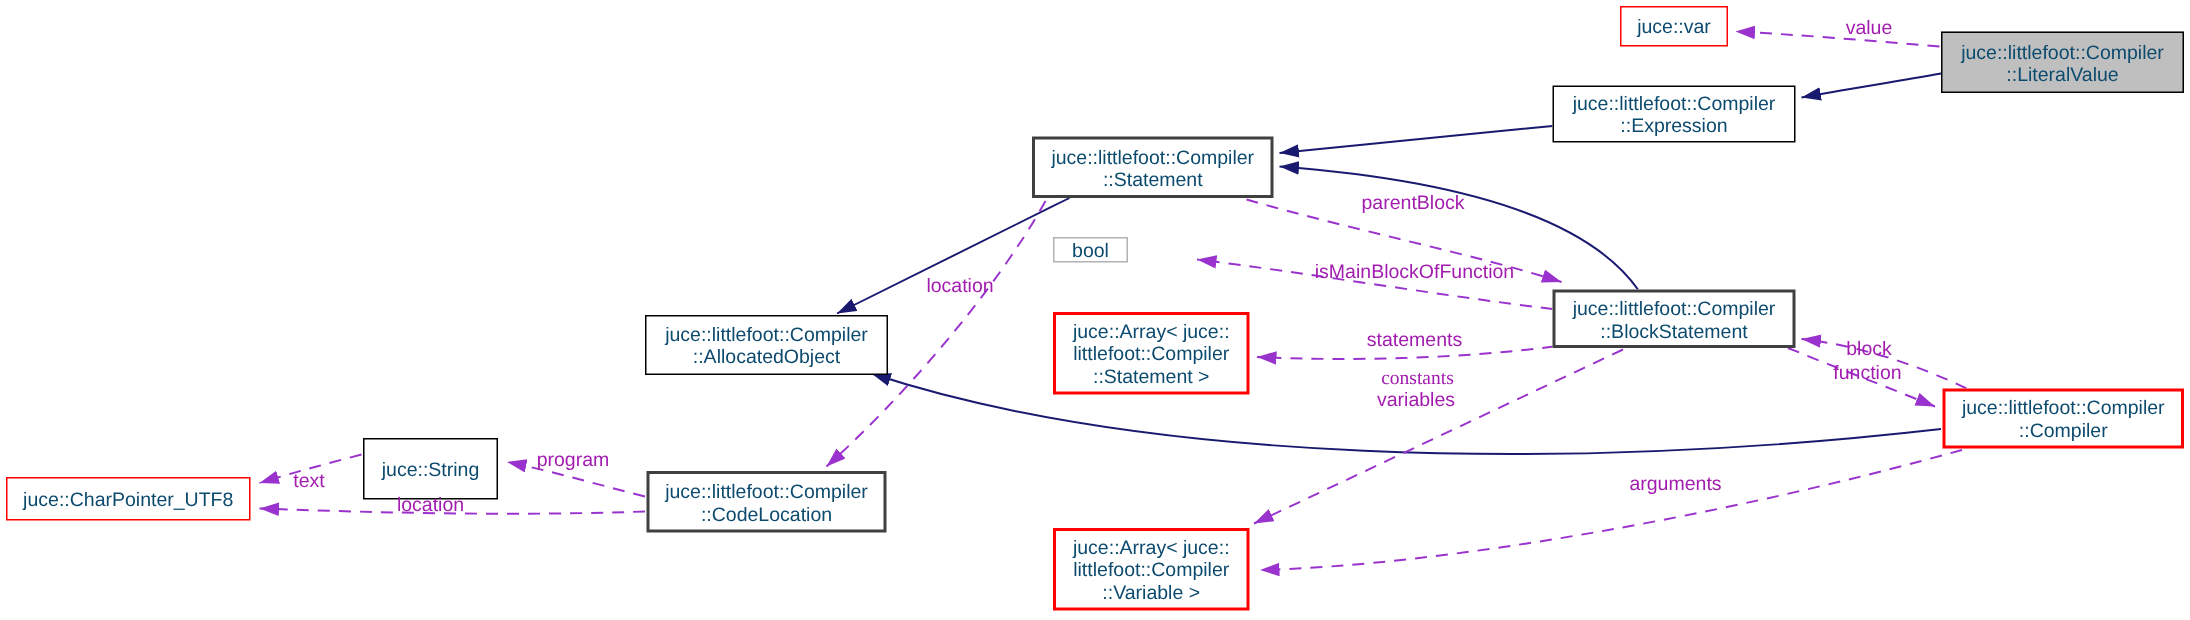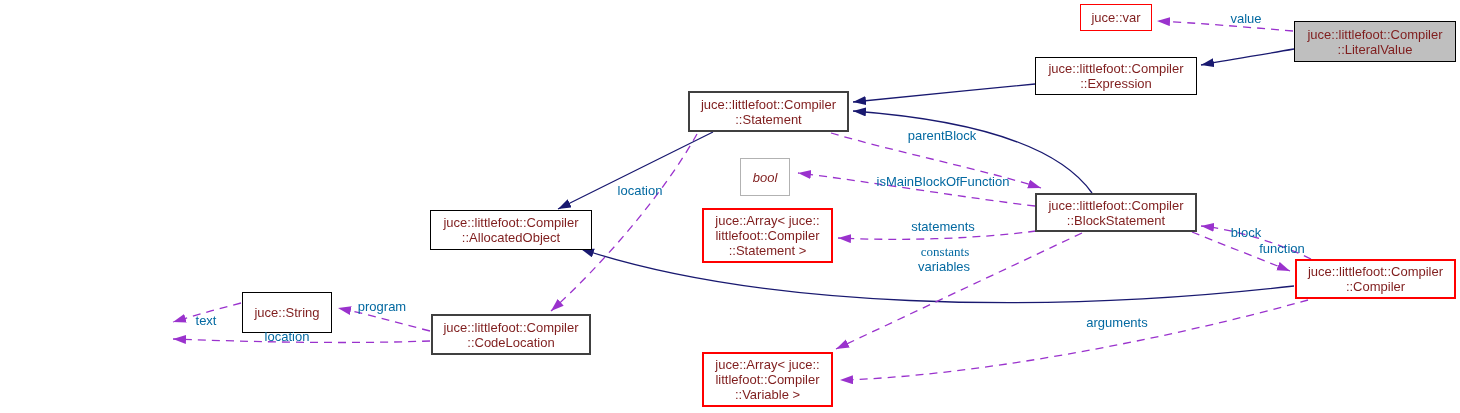--- a/index.html
+++ b/index.html
@@ -13,33 +13,33 @@
   .edges{position:absolute;left:0;top:0;width:1460px;height:413px;}
   .edge-solid{fill:none;stroke:#191970;stroke-width:1.3;}
   .edge-dash{fill:none;stroke:#9a32cd;stroke-width:1.3;stroke-dasharray:8 6;}
   .node{
     position:absolute;
     background:#fff;
     box-sizing:border-box;
     display:flex;flex-direction:column;
     align-items:center;justify-content:center;
     text-align:center;
-    font-size:13px;line-height:15px;color:#7f1d1d;
+    font-size:13px;line-height:15px;color:#0c4a6e;
     white-space:nowrap;
   }
   .b-black{border:1.4px solid #000;}
   .b-bold{border:2px solid #404040;}
   .b-red{border:1.6px solid #ff0000;}
   .b-red-thick{border:2px solid #ff0000;}
   .b-gray{border:1.4px solid #b2b2b2;}
   .fill-gray{background:#bfbfbf;}
   .edge-label{
     position:absolute;
     transform:translate(-50%,-50%);
-    font-size:13px;color:#0369a1;white-space:nowrap;
+    font-size:13px;color:#a21caf;white-space:nowrap;
   }
 </style>
 </head>
 <body>
 
 <div class="canvas">
 
   <svg class="edges" viewBox="0 0 1460 413" xmlns="http://www.w3.org/2000/svg">
     <defs>
       <marker id="arr-solid" markerUnits="userSpaceOnUse" markerWidth="14" markerHeight="10" refX="13" refY="4.5" orient="auto">
@@ -82,21 +82,21 @@
   <div class="node b-black" style="left:1035px;top:57px;width:162px;height:38px;">
     <span>juce::littlefoot::Compiler</span>
     <span>::Expression</span>
   </div>
 
   <div class="node b-bold" style="left:688px;top:91px;width:161px;height:41px;">
     <span>juce::littlefoot::Compiler</span>
     <span>::Statement</span>
   </div>
 
-  <div class="node b-gray" style="left:740px;top:158px;width:50px;height:38px;font-style:italic;">
+  <div class="node b-gray" style="left:702px;top:158px;width:50px;height:17px;">
     <span>bool</span>
   </div>
 
   <div class="node b-bold" style="left:1035px;top:193px;width:162px;height:39px;">
     <span>juce::littlefoot::Compiler</span>
     <span>::BlockStatement</span>
   </div>
 
   <div class="node b-black" style="left:430px;top:210px;width:162px;height:40px;">
     <span>juce::littlefoot::Compiler</span>
@@ -111,39 +111,42 @@
 
   <div class="node b-red-thick" style="left:1295px;top:259px;width:161px;height:40px;">
     <span>juce::littlefoot::Compiler</span>
     <span>::Compiler</span>
   </div>
 
   <div class="node b-black" style="left:242px;top:292px;width:90px;height:41px;">
     <span>juce::String</span>
   </div>
 
+  <div class="node b-red" style="left:4px;top:318px;width:163px;height:29px;">
+    <span>juce::CharPointer_UTF8</span>
+  </div>
 
   <div class="node b-bold" style="left:431px;top:314px;width:160px;height:41px;">
     <span>juce::littlefoot::Compiler</span>
     <span>::CodeLocation</span>
   </div>
 
   <div class="node b-red-thick" style="left:702px;top:352px;width:131px;height:55px;">
     <span>juce::Array&lt; juce::</span>
     <span>littlefoot::Compiler</span>
     <span>::Variable &gt;</span>
   </div>
 
   <div class="edge-label" style="left:1246px;top:18px;">value</div>
   <div class="edge-label" style="left:942px;top:135px;">parentBlock</div>
   <div class="edge-label" style="left:943px;top:181px;">isMainBlockOfFunction</div>
   <div class="edge-label" style="left:640px;top:190px;">location</div>
   <div class="edge-label" style="left:943px;top:226px;">statements</div>
   <div class="edge-label" style="left:945px;top:252px;font-family:Liberation Serif, serif;">constants</div>
   <div class="edge-label" style="left:944px;top:266px;">variables</div>
   <div class="edge-label" style="left:1246px;top:232px;">block</div>
-  <div class="edge-label" style="left:1282px;top:248px;">function</div>
+  <div class="edge-label" style="left:1245px;top:248px;">function</div>
   <div class="edge-label" style="left:206px;top:304px;margin-top:16px;">text</div>
   <div class="edge-label" style="left:382px;top:306px;">program</div>
   <div class="edge-label" style="left:287px;top:336px;">location</div>
   <div class="edge-label" style="left:1117px;top:322px;">arguments</div>
 
 </div>
 
 </body></html>

